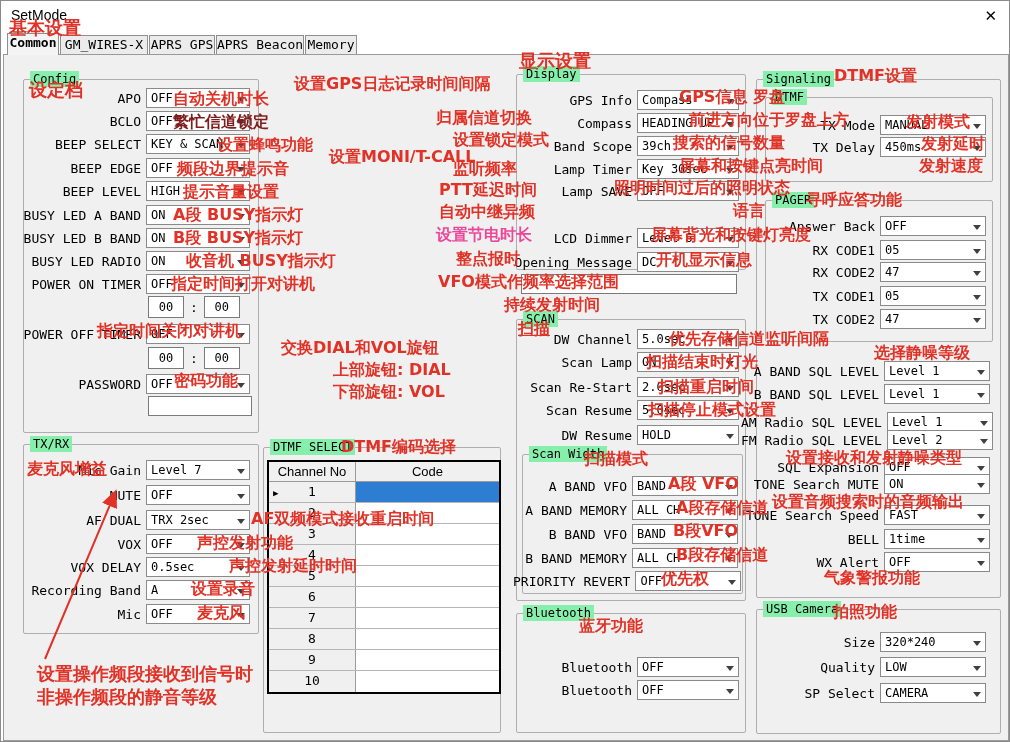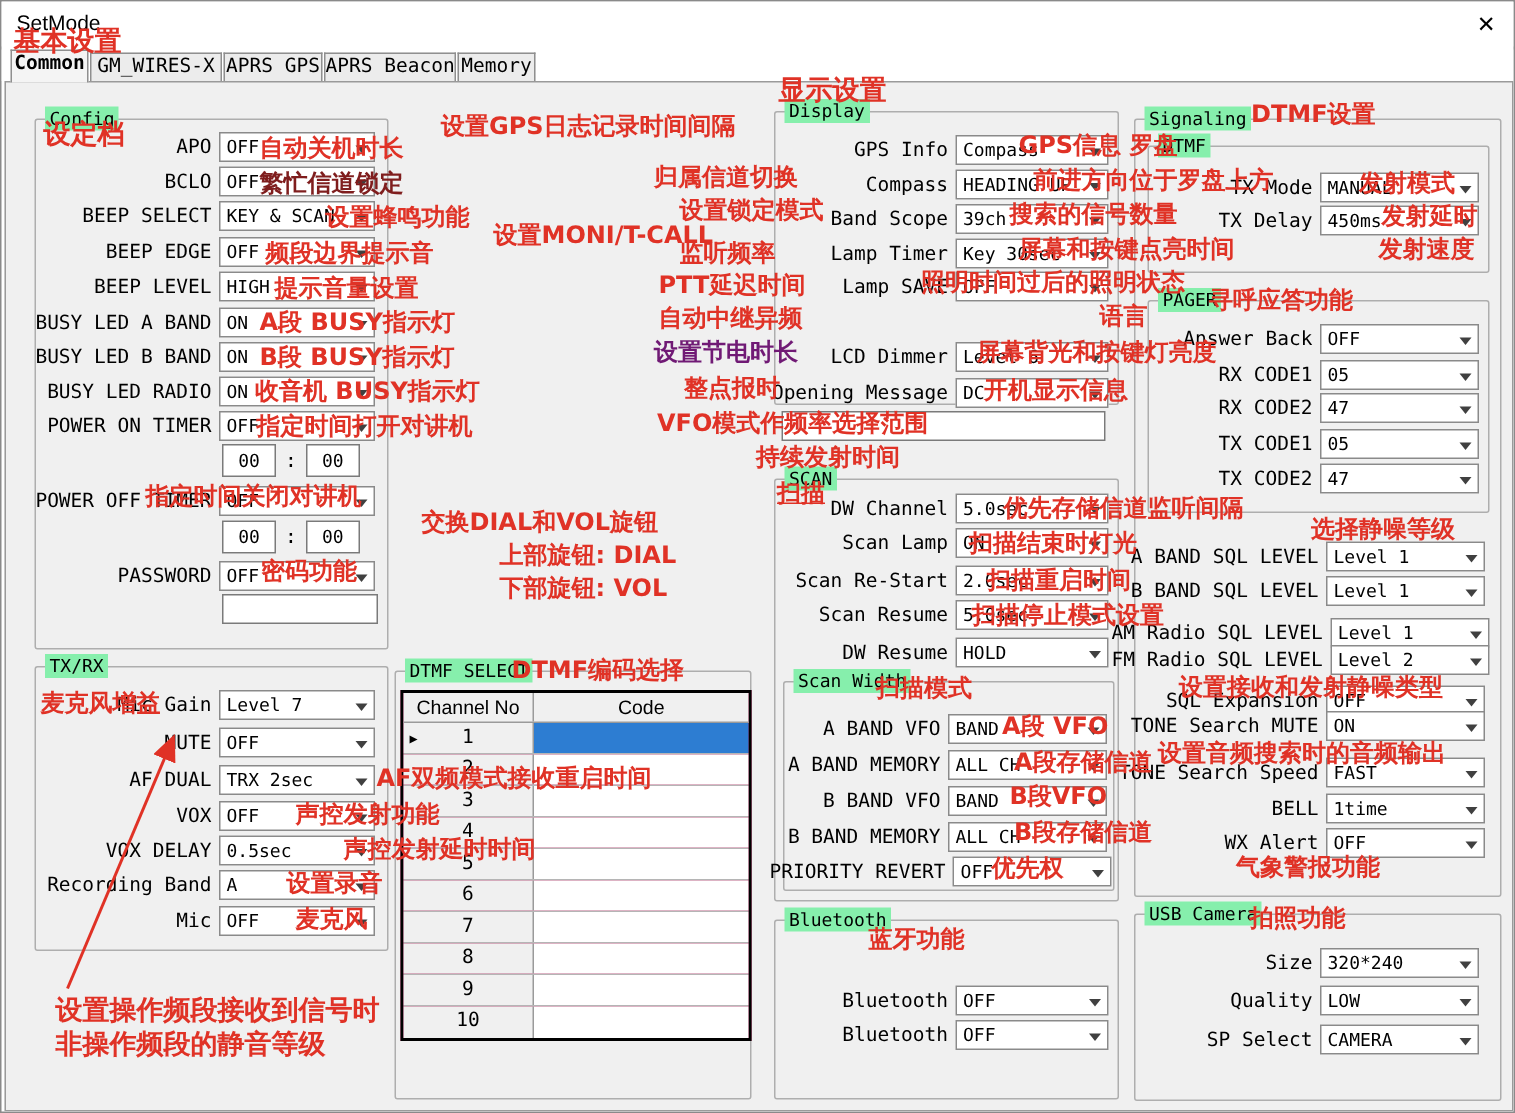--- a/index.html
+++ b/index.html
@@ -24,21 +24,21 @@
   .combo{position:relative;flex:0 0 auto;background:#fff;border:1px solid #8a8a8a;height:20px;display:flex;align-items:center;padding:0 15px 0 4px;cursor:default}
   .val{font-size:12px;white-space:pre}
   .arr{position:absolute;right:4px;top:8px;width:0;height:0;border-left:4px solid transparent;border-right:4px solid transparent;border-top:5px solid #404040}
   .c104 .combo{width:104px}.c102 .combo{width:102px}.c106 .combo{width:106px}
   
   .trow{position:absolute;left:124px;display:flex;align-items:center;gap:6px}
   .tin{width:36px;height:22px;border:1px solid #7a7a7a;text-align:center;font:12px "DejaVu Sans Mono",monospace;background:#fff}
   .colon{font:13px "DejaVu Sans Mono",monospace}
   .txtin{position:absolute;height:20px;border:1px solid #7a7a7a;font:12px "DejaVu Sans Mono",monospace;background:#fff;padding:0 3px}
   
-  .tbl{position:absolute;left:3px;top:12px;width:234px;border:2px solid #000;background:#be185d}
+  .tbl{position:absolute;left:3px;top:12px;width:234px;border:2px solid #000;background:#e5e5e5}
   .thead{display:flex;height:20px;border-bottom:1px solid #9a9a9a;background:#f0f0f0;font:13px "Liberation Sans",sans-serif}
   .thc{width:87px;text-align:center;border-right:1px solid #9a9a9a;line-height:19px}
   .thx{flex:1;text-align:center;line-height:19px}
   .tr2{display:flex;height:21px;border-bottom:1px solid #b5b5b5}
   .tr2:last-child{border-bottom:none}
   .tdc{width:87px;background:#f0f0f0;border-right:1px solid #9a9a9a;text-align:center;font:13px "DejaVu Sans Mono",monospace;line-height:20px;position:relative}
   .tdx{flex:1;background:#fff}
   .mark{position:absolute;left:4px;top:1px;font-size:9px}
   
   .ann{position:absolute;font:bold 16px "DejaVu Sans",sans-serif;color:#e03226;white-space:pre;line-height:1.1;z-index:9;pointer-events:none}
@@ -634,32 +634,32 @@
 
 <span class="ann a18" style="left: 8px; top: 17px; color: rgb(224, 50, 38);">基本设置</span>
 <span class="ann a18" style="left: 28px; top: 79px; color: rgb(224, 50, 38);">设定档</span>
 <span class="ann" style="left: 172px; top: 89px; color: rgb(224, 50, 38);">自动关机时长</span>
 <span class="ann" style="left: 172px; top: 112px; color: #7f1d1d;">繁忙信道锁定</span>
 <span class="ann" style="left: 216px; top: 135px; color: rgb(224, 50, 38);">设置蜂鸣功能</span>
 <span class="ann" style="left: 176px; top: 159px; color: rgb(224, 50, 38);">频段边界提示音</span>
 <span class="ann" style="left: 182px; top: 182px; color: rgb(224, 50, 38);">提示音量设置</span>
 <span class="ann" style="left: 172px; top: 205px; color: rgb(224, 50, 38);">A段 BUSY指示灯</span>
 <span class="ann" style="left: 172px; top: 228px; color: rgb(224, 50, 38);">B段 BUSY指示灯</span>
-<span class="ann" style="left: 154px; top: 251px; color: rgb(224, 50, 38); padding-left: 15px;">收音机 BUSY指示灯</span>
+<span class="ann" style="left: 170px; top: 251px; color: rgb(224, 50, 38); padding-left: 15px;">收音机 BUSY指示灯</span>
 <span class="ann" style="left: 170px; top: 274px; color: rgb(224, 50, 38);">指定时间打开对讲机</span>
 <span class="ann" style="left: 96px; top: 321px; color: rgb(224, 50, 38);">指定时间关闭对讲机</span>
 <span class="ann" style="left: 173px; top: 371px; color: rgb(224, 50, 38);">密码功能</span>
 <span class="ann" style="left: 293px; top: 74px; color: rgb(224, 50, 38);">设置GPS日志记录时间间隔</span>
 <span class="ann" style="left: 435px; top: 108px; color: rgb(224, 50, 38);">归属信道切换</span>
 <span class="ann" style="left: 452px; top: 130px; color: rgb(224, 50, 38);">设置锁定模式</span>
 <span class="ann" style="left: 328px; top: 147px; color: rgb(224, 50, 38);">设置MONI/T-CALL</span>
 <span class="ann" style="left: 452px; top: 159px; color: rgb(224, 50, 38);">监听频率</span>
 <span class="ann" style="left: 438px; top: 180px; color: rgb(224, 50, 38);">PTT延迟时间</span>
 <span class="ann" style="left: 438px; top: 202px; color: rgb(224, 50, 38);">自动中继异频</span>
-<span class="ann" style="left: 435px; top: 225px; color: #701a75;">设置节电时长</span>
+<span class="ann" style="left: 435px; top: 225px; color: #ec4899;">设置节电时长</span>
 <span class="ann" style="left: 455px; top: 249px; color: rgb(224, 50, 38);">整点报时</span>
 <span class="ann" style="left: 437px; top: 272px; color: rgb(224, 50, 38);">VFO模式作频率选择范围</span>
 <span class="ann" style="left: 503px; top: 295px; color: rgb(224, 50, 38);">持续发射时间</span>
 <span class="ann" style="left: 280px; top: 338px; color: rgb(224, 50, 38);">交换DIAL和VOL旋钮</span>
 <span class="ann" style="left: 332px; top: 360px; color: rgb(224, 50, 38);">上部旋钮: DIAL</span>
 <span class="ann" style="left: 332px; top: 382px; color: rgb(224, 50, 38);">下部旋钮: VOL</span>
 <span class="ann" style="left: 26px; top: 459px; color: rgb(224, 50, 38);">麦克风增益</span>
 <span class="ann" style="left: 250px; top: 509px; color: rgb(224, 50, 38);">AF双频模式接收重启时间</span>
 <span class="ann" style="left: 196px; top: 533px; color: rgb(224, 50, 38);">声控发射功能</span>
 <span class="ann" style="left: 228px; top: 556px; color: rgb(224, 50, 38);">声控发射延时时间</span>

